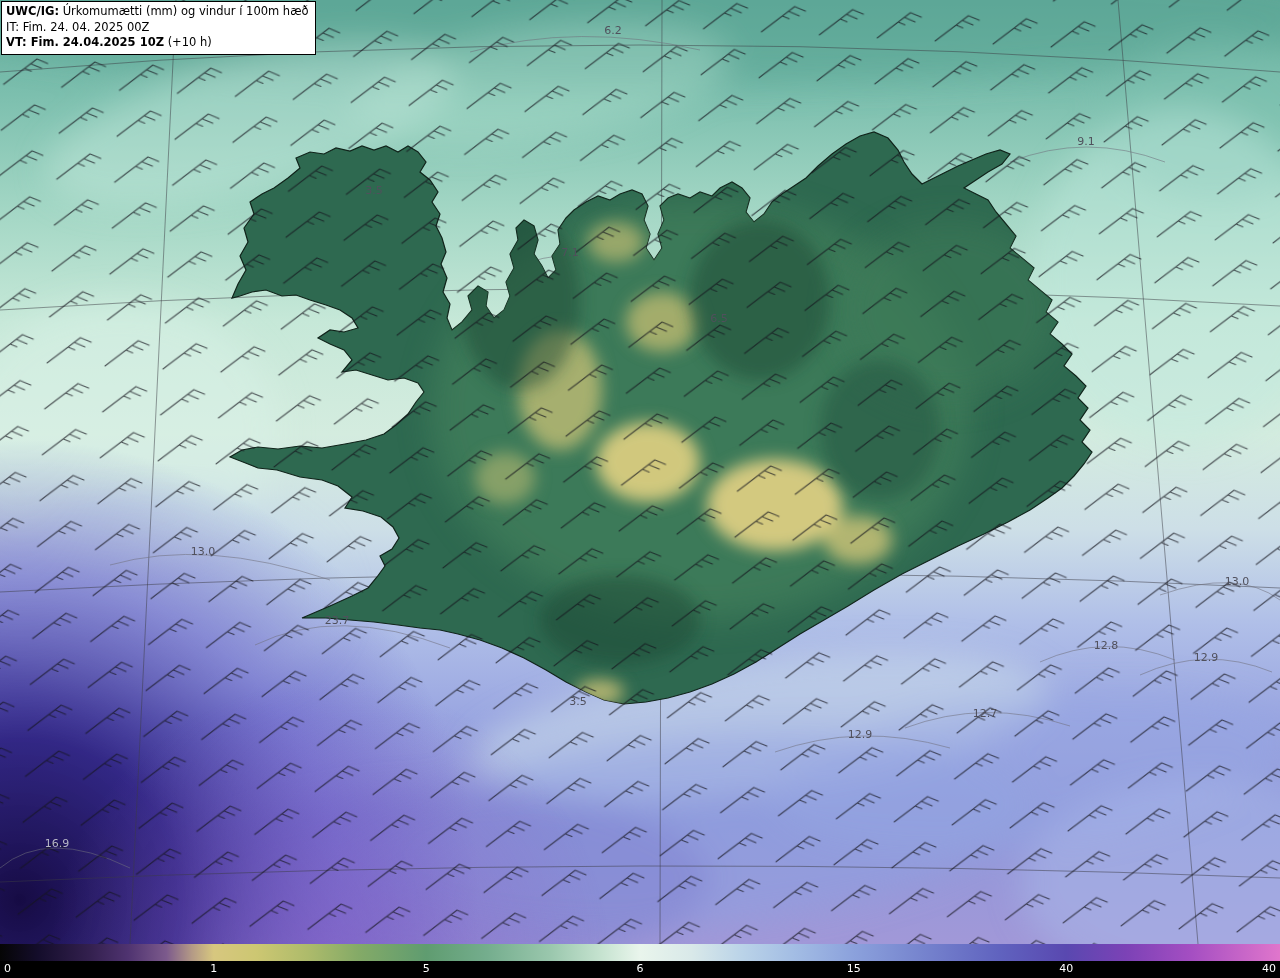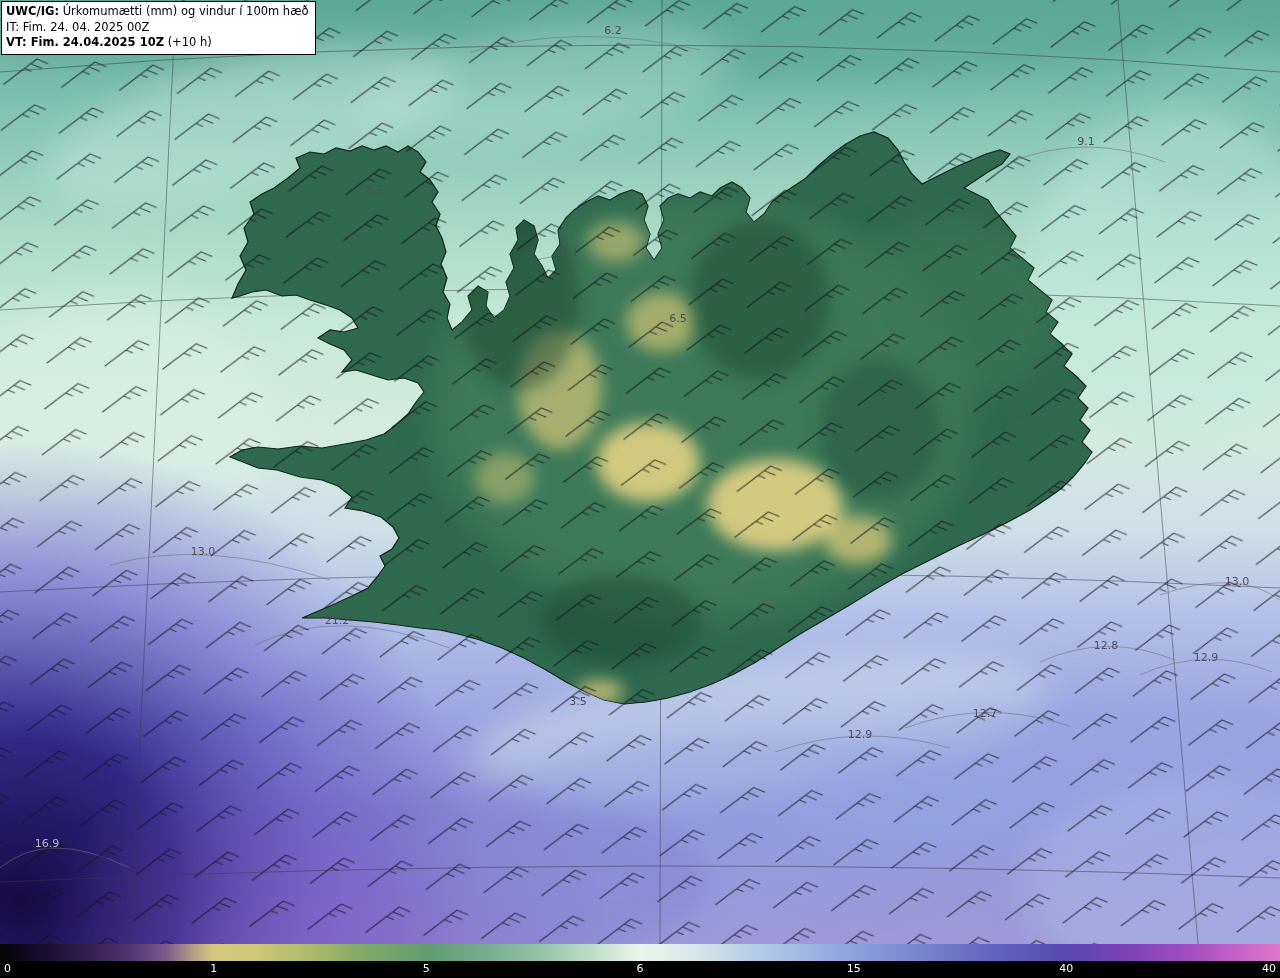--- a/index.html
+++ b/index.html
@@ -135,30 +135,30 @@
       </g>
 
       <rect width="1280" height="944" fill="url(#barbs)"></rect>
     </svg>
 
     <div class="labels">
         <span class="clabel dark" style="left: 578px; top: 30px; margin-left: 35px;">6.2</span>
         <span class="clabel dark" style="left: 1086px; top: 141px;">9.1</span>
         <span class="clabel dark" style="left: 374px; top: 190px;">3.5</span>
         <span class="clabel dark" style="left: 570px; top: 252px;">7.1</span>
-        <span class="clabel dark" style="left: 678px; top: 318px;">6.5</span>
+        <span class="clabel dark" style="left: 719px; top: 318px;">6.5</span>
         <span class="clabel dark" style="left: 203px; top: 551px;">13.0</span>
         <span class="clabel dark" style="left: 1237px; top: 581px;">13.0</span>
-        <span class="clabel dark" style="left: 337px; top: 620px;">21.2</span>
+        <span class="clabel dark" style="left: 337px; top: 620px;">23.7</span>
         <span class="clabel dark" style="left: 1106px; top: 645px;">12.8</span>
         <span class="clabel dark" style="left: 1206px; top: 657px;">12.9</span>
         <span class="clabel dark" style="left: 578px; top: 701px;">3.5</span>
         <span class="clabel dark" style="left: 985px; top: 713px;">12.7</span>
         <span class="clabel dark" style="left: 860px; top: 734px;">12.9</span>
-        <span class="clabel light" style="left: 47px; top: 843px;">16.9</span>
+        <span class="clabel light" style="left: 57px; top: 843px;">16.9</span>
       </div>
 
     <div class="titlebox">
       <div><span class="b">UWC/IG:</span> <span>Úrkomumætti (mm) og vindur í 100m hæð</span></div>
       <div>IT: Fim. 24. 04. 2025 00Z</div>
       <div><span class="b">VT: Fim. 24.04.2025 10Z</span> <span>(+10 h)</span></div>
     </div>
   </div>
 
   <div class="colorbar">

